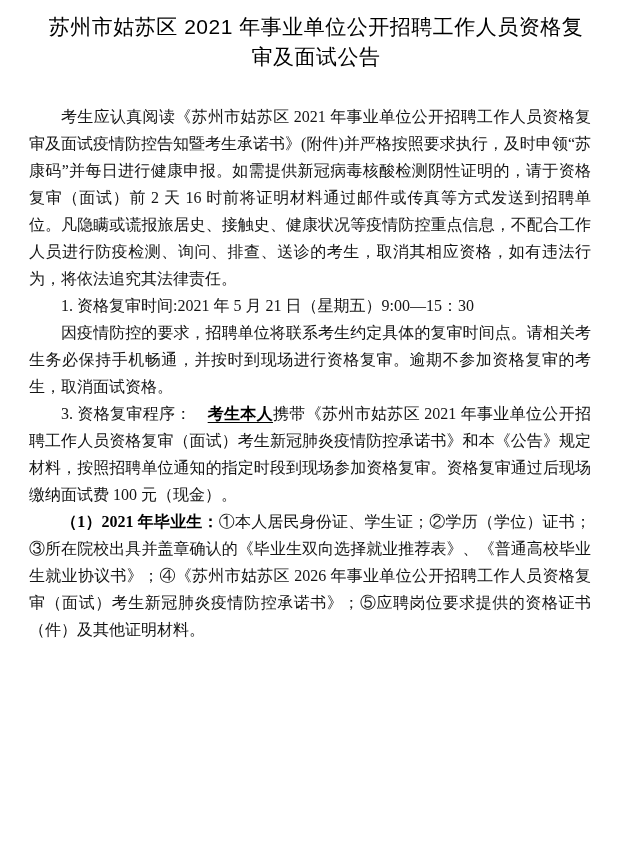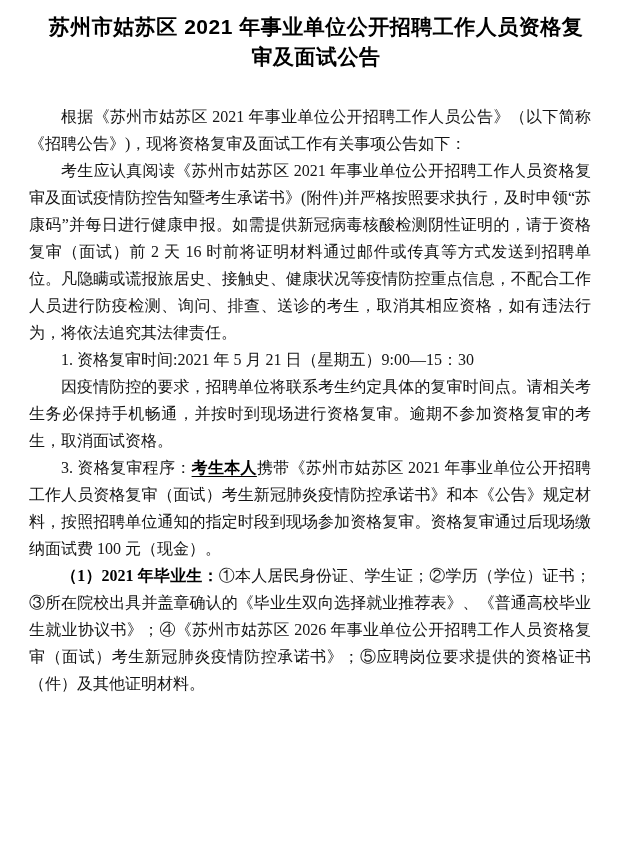--- a/index.html
+++ b/index.html
@@ -16,21 +16,21 @@
   }
   .doc-page {
     box-sizing: border-box;
     width: 620px;
     height: 855px;
     padding: 10px 29px 0 29px;
     background: #ffffff;
   }
   .doc-title {
     font-family: "Liberation Sans", sans-serif;
-    font-weight: 700;
+    font-weight: 400;
     font-size: 21px;
     line-height: 1.45;
     text-align: center;
     color: #000000;
     margin: 2px 0 30px 12px;
     letter-spacing: 0.5px;
   }
   .doc-body {
     width: 100%;
   }
@@ -47,28 +47,28 @@
     font-weight: bold;
     color: #000000;
   }
   .run-bold {
     font-weight: bold;
     color: #000000;
   }
   .run-underline {
     text-decoration: underline;
     text-underline-offset: 3px;
+    margin-left: 16px;
   }
 </style>
 </head>
 <body>
 
 <div class="doc-page">
   <h1 class="doc-title">苏州市姑苏区 2021 年事业单位公开招聘工作人员资格复审及面试公告</h1>
   <div class="doc-body">
-      <p class="blk"><span>根据《苏州市姑苏区 2021 年事业单位公开招聘工作人员公告》（以下简称《招聘公告》)，现将资格复审及面试工作有关事项公告如下：</span></p>
       <p class="blk"><span>考生应认真阅读《苏州市姑苏区 2021 年事业单位公开招聘工作人员资格复审及面试疫情防控告知暨考生承诺书》(附件)并严格按照要求执行，及时申领“苏康码”并每日进行健康申报。如需提供新冠病毒核酸检测阴性证明的，请于资格复审（面试）前 2 天 16 时前将证明材料通过邮件或传真等方式发送到招聘单位。凡隐瞒或谎报旅居史、接触史、健康状况等疫情防控重点信息，不配合工作人员进行防疫检测、询问、排查、送诊的考生，取消其相应资格，如有违法行为，将依法追究其法律责任。</span></p>
       <p class="blk"><span>1. 资格复审时间:2021 年 5 月 21 日（星期五）9:00—15：30</span></p>
       <p class="blk"><span>因疫情防控的要求，招聘单位将联系考生约定具体的复审时间点。请相关考生务必保持手机畅通，并按时到现场进行资格复审。逾期不参加资格复审的考生，取消面试资格。</span></p>
       <p class="blk"><span>3. 资格复审程序：</span><span class="run-bold run-underline">考生本人</span><span>携带《苏州市姑苏区 2021 年事业单位公开招聘工作人员资格复审（面试）考生新冠肺炎疫情防控承诺书》和本《公告》规定材料，按照招聘单位通知的指定时段到现场参加资格复审。资格复审通过后现场缴纳面试费 100 元（现金）。</span></p>
       <p class="blk"><span class="run-bold">（1）2021 年毕业生：</span><span>①本人居民身份证、学生证；②学历（学位）证书；③所在院校出具并盖章确认的《毕业生双向选择就业推荐表》、《普通高校毕业生就业协议书》；④《苏州市姑苏区 2026 年事业单位公开招聘工作人员资格复审（面试）考生新冠肺炎疫情防控承诺书》；⑤应聘岗位要求提供的资格证书（件）及其他证明材料。</span></p>
     </div>
 </div>
 
 </body></html>

